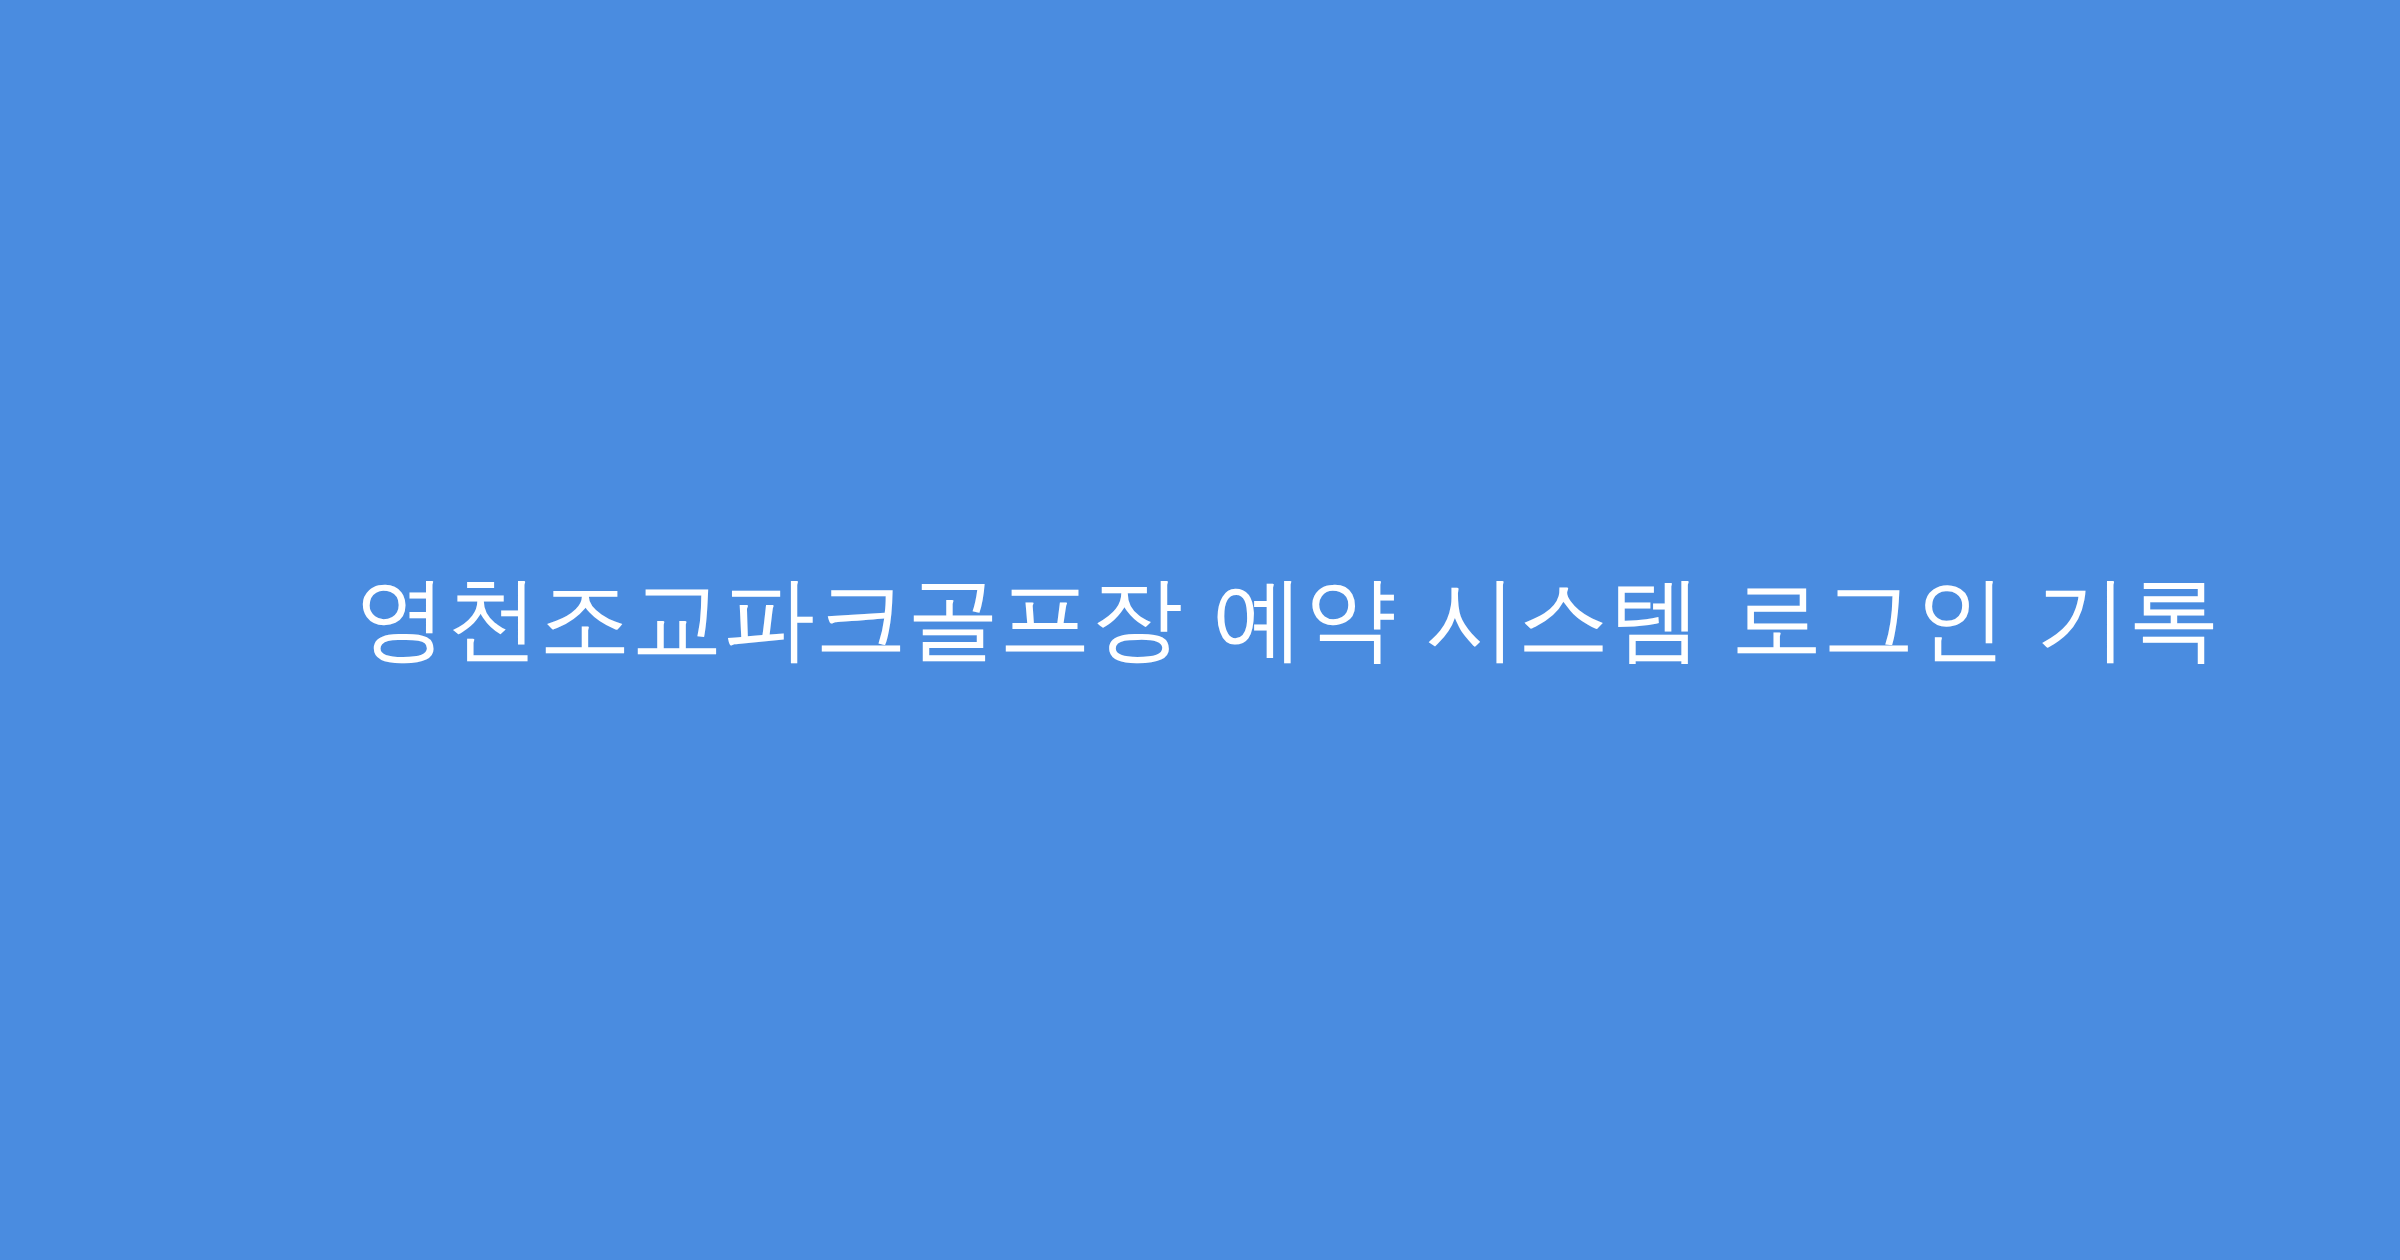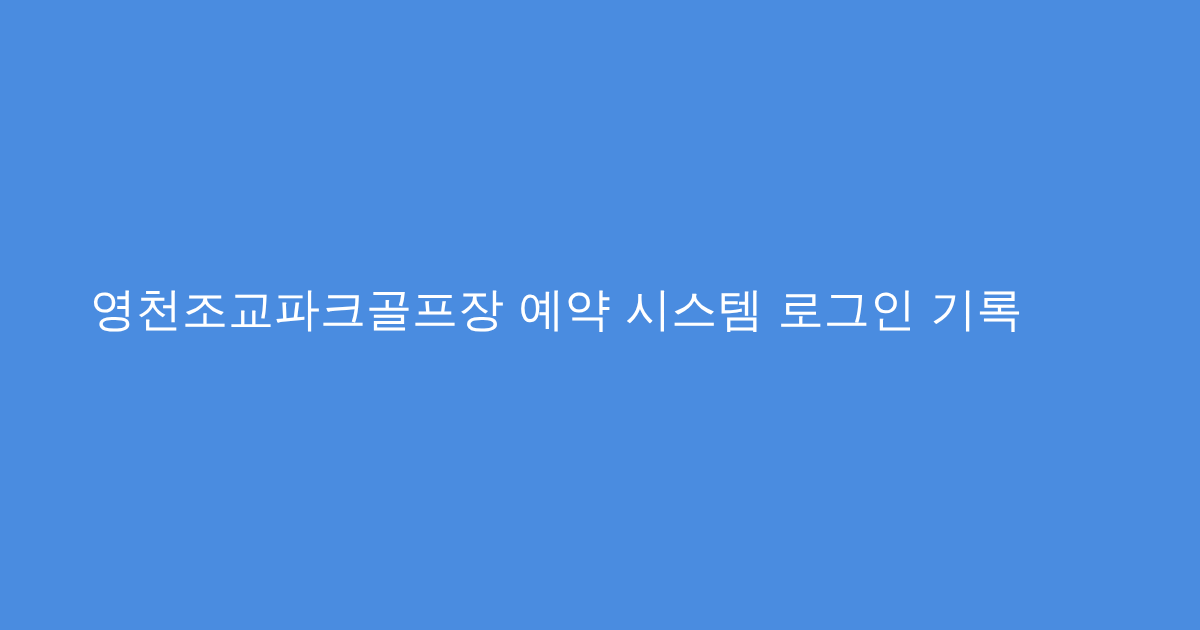--- a/index.html
+++ b/index.html
@@ -22,21 +22,21 @@
     height: 630px;
     background-color: #4a8ce0;
     display: flex;
     align-items: center;
     justify-content: center;
     overflow: hidden;
   }
 
   #headline-block {
     width: 1060px;
-    text-align: left;
+    text-align: right;
     padding: 0 20px;
     box-sizing: border-box;
     
     transform: translateY(-6px);
   }
 
   .headline-line {
     display: block;
     color: #ffffff;
     font-family: "DejaVu Sans", "Liberation Sans", sans-serif;

